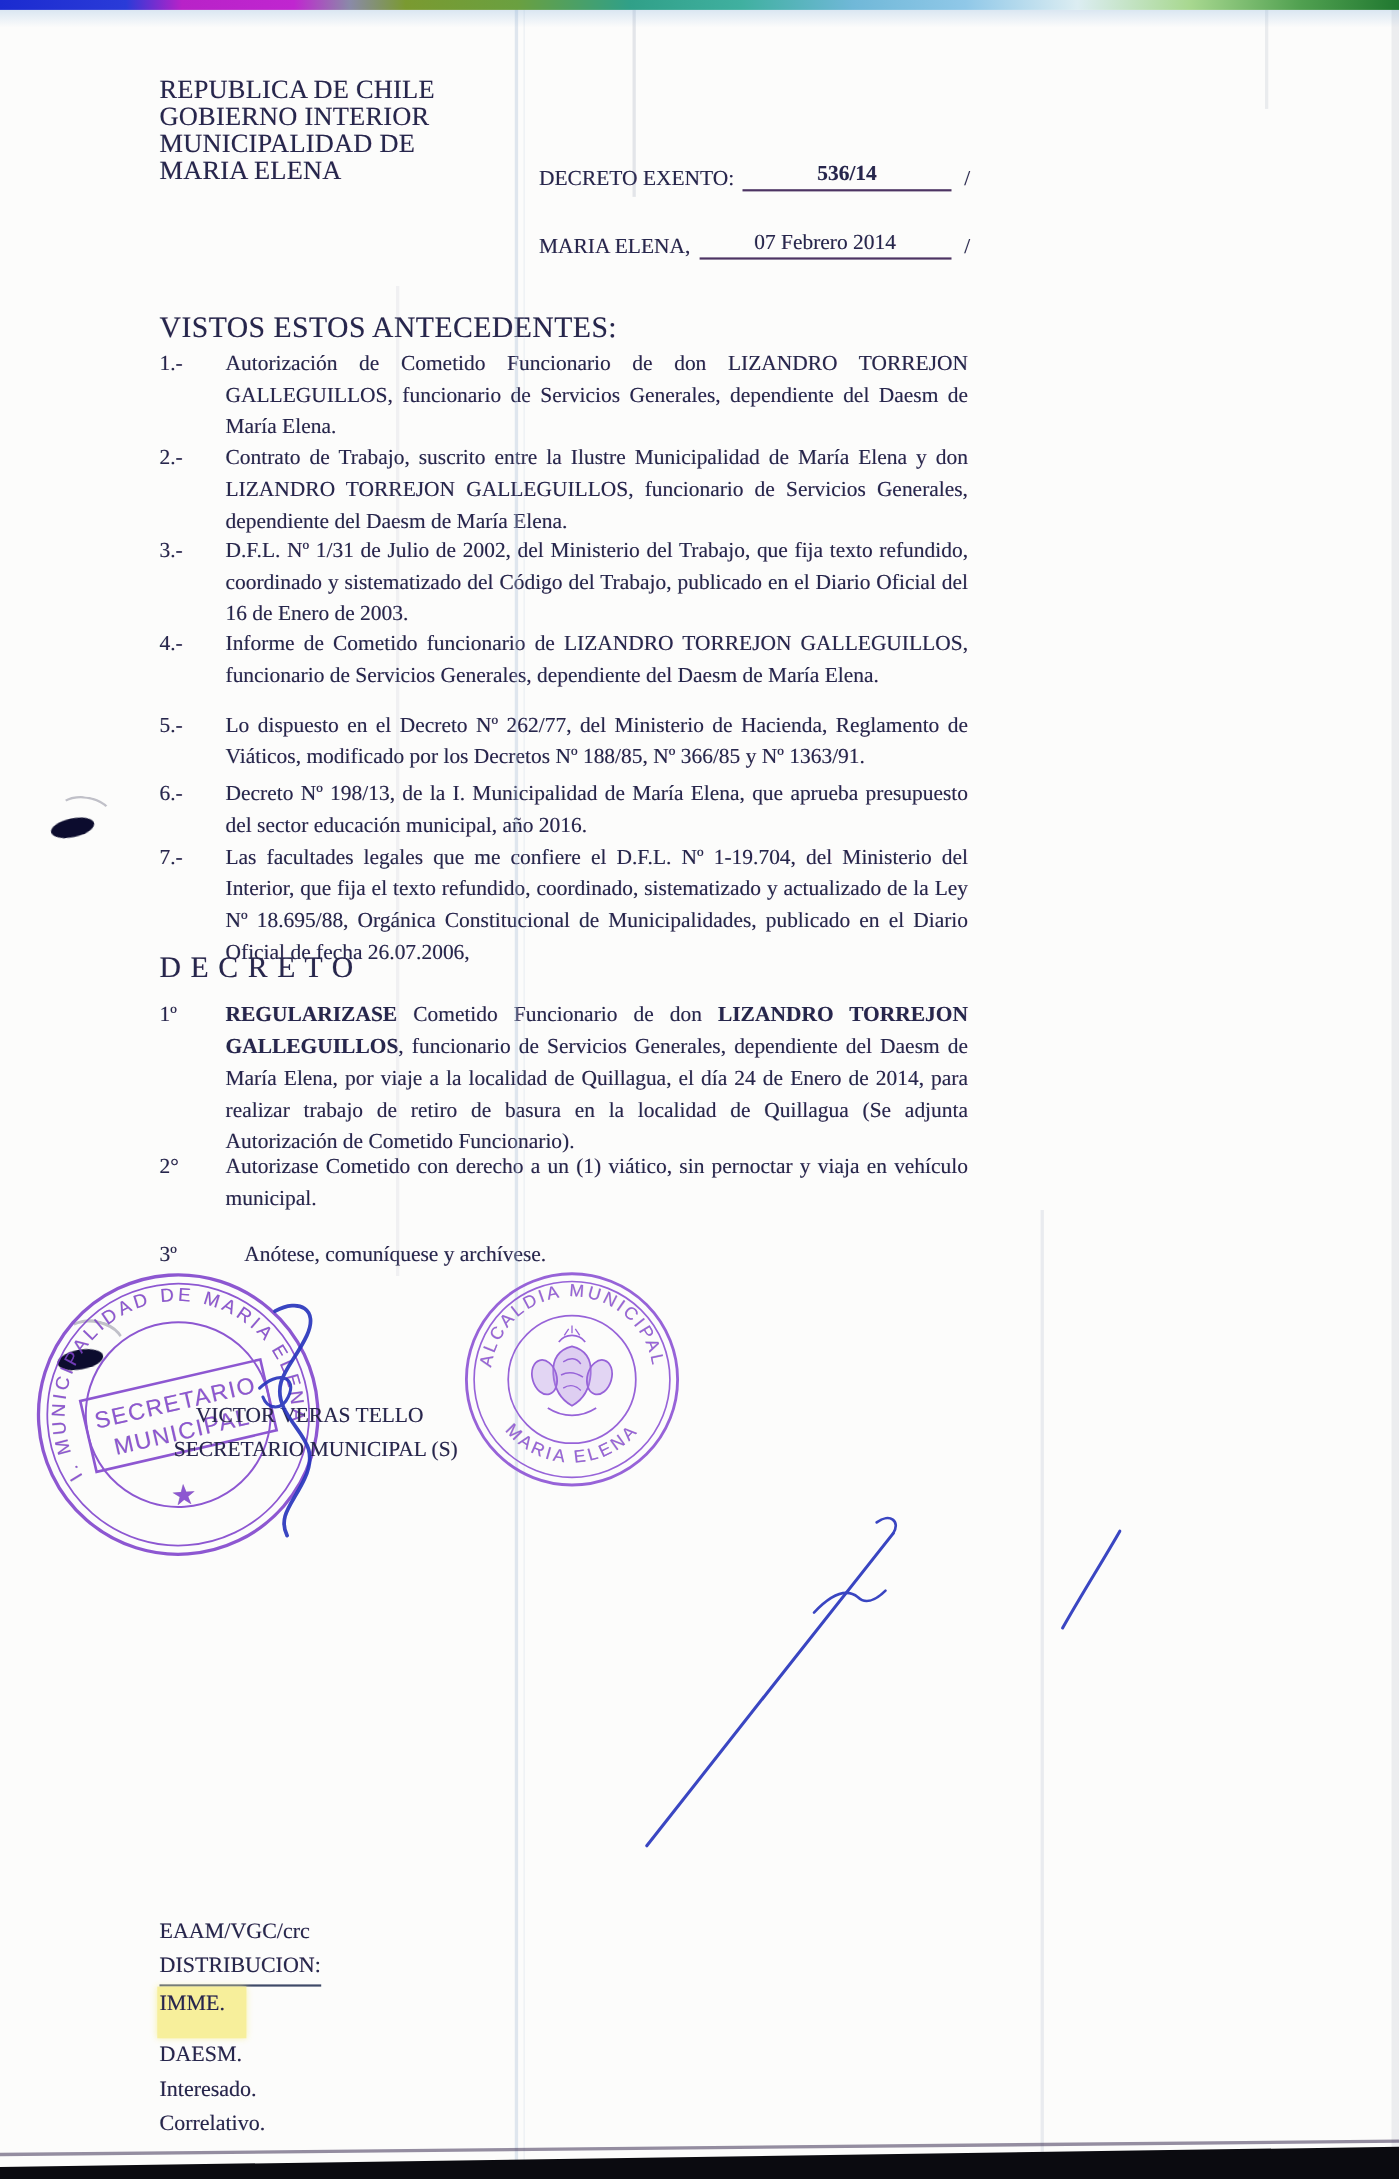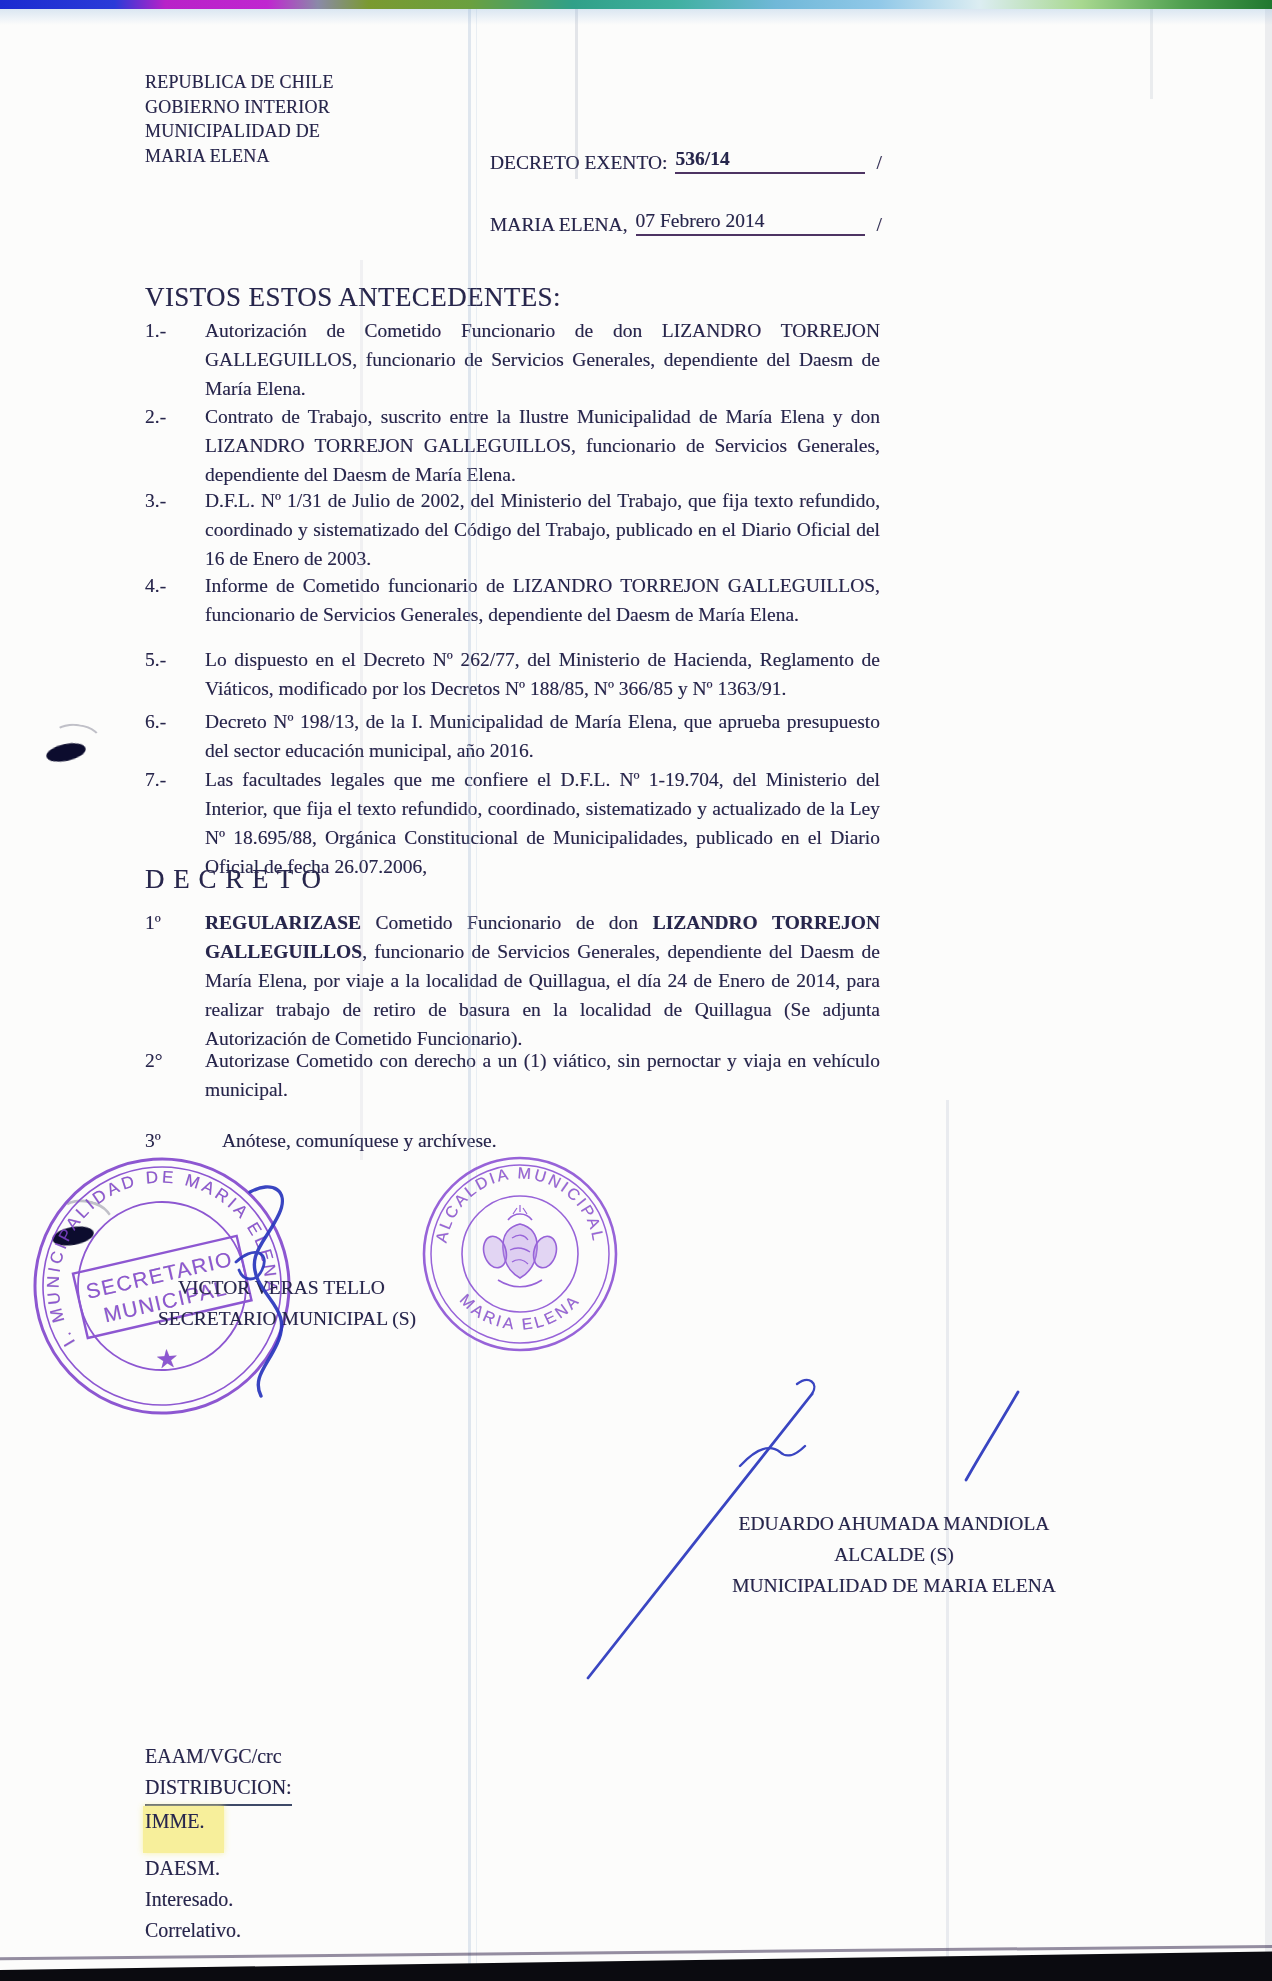--- a/index.html
+++ b/index.html
@@ -17,24 +17,24 @@
   .streak{position:absolute;background:rgba(100,110,140,.16);z-index:1;}
   .fold{position:absolute;top:0;height:100%;z-index:1;}
   .bottomband{position:absolute;left:0;bottom:0;width:1272px;height:42px;background:#0b0b10;z-index:8;
     clip-path:polygon(0 74%, 100% 30%, 100% 100%, 0 100%);}
   .bottomline{position:absolute;left:-6px;top:1951px;width:1290px;height:3px;z-index:8;
     background:rgba(62,50,86,.55);transform:rotate(-0.55deg);}
   .eyeblob{position:absolute;border-radius:50%;background:#0c0c2e;filter:blur(.4px);z-index:2;}
   .eyearc{position:absolute;border:2px solid transparent;border-top-color:rgba(120,120,138,.45);
     border-radius:50%;z-index:2;}
   
-  .letterhead{position:absolute;left:145px;top:70px;font-size:18px;line-height:24.5px;letter-spacing:.2px;}
+  .letterhead{position:absolute;left:145px;top:70px;font-size:24px;line-height:24.5px;letter-spacing:.2px;}
   .hdrline{position:absolute;left:490px;width:392px;display:flex;align-items:flex-end;font-size:19.5px;}
   .hdrline .lbl{flex:none;margin-right:8px;}
-  .hdrline .fill{flex:1;border-bottom:2px solid #4d3463;text-align:left;padding-bottom:2px;}
+  .hdrline .fill{flex:1;border-bottom:2px solid #4d3463;text-align:center;padding-bottom:2px;}
   .hdrline .slash{flex:none;margin-left:12px;}
   .bold{font-weight:bold;}
   
   .heading{position:absolute;left:145px;font-size:27px;letter-spacing:.4px;}
   .vrow{position:absolute;left:145px;width:735px;display:flex;font-size:19.5px;line-height:29px;}
   .vnum{width:60px;flex:none;}
   .vtext{flex:1;text-align:justify;}
   
   .sig-left{position:absolute;left:158px;top:1272px;font-size:19.5px;line-height:31px;z-index:5;}
   .sig-left .nm{padding-left:20px;}
@@ -179,25 +179,20 @@
         <path d="M82,130 C96,139 112,139 126,130"></path>
         <path d="M97,64 l4,-6 M104,62 l0,-7 M111,64 l-4,-6" stroke-width="1.2"></path>
       </g>
     </g>
   </svg>
 
   <div class="sig-left">
     <div class="nm">VICTOR VERAS TELLO</div>
     <div>SECRETARIO MUNICIPAL (S)</div>
   </div>
-  <div class="sig-right">
-    <div>EDUARDO AHUMADA MANDIOLA</div>
-    <div>ALCALDE (S)</div>
-    <div>MUNICIPALIDAD DE MARIA ELENA</div>
-  </div>
 
   <svg class="sigsvg" width="1272" height="1981" viewBox="0 0 1272 1981">
     <g stroke="#2936bd" fill="none" stroke-linecap="round" opacity="0.92">
       <path d="M 250,1192 C 272,1180 290,1190 279,1214 C 266,1242 246,1254 258,1280 C 270,1304 291,1314 277,1344 C 267,1366 252,1378 261,1396" stroke-width="3.4"></path>
       <path d="M 236,1262 C 252,1246 271,1251 262,1270 C 256,1283 243,1281 239,1270" stroke-width="2.8"></path>
       <path d="M 588,1678 C 642,1610 762,1456 812,1394" stroke-width="2.8"></path>
       <path d="M 812,1394 C 819,1383 809,1375 797,1384" stroke-width="2.4"></path>
       <path d="M 966,1480 C 984,1448 1002,1420 1018,1392" stroke-width="2.8"></path>
       <path d="M 740,1466 C 756,1449 770,1444 780,1452 C 786,1458 795,1456 805,1446" stroke-width="2.4"></path>
     </g>

